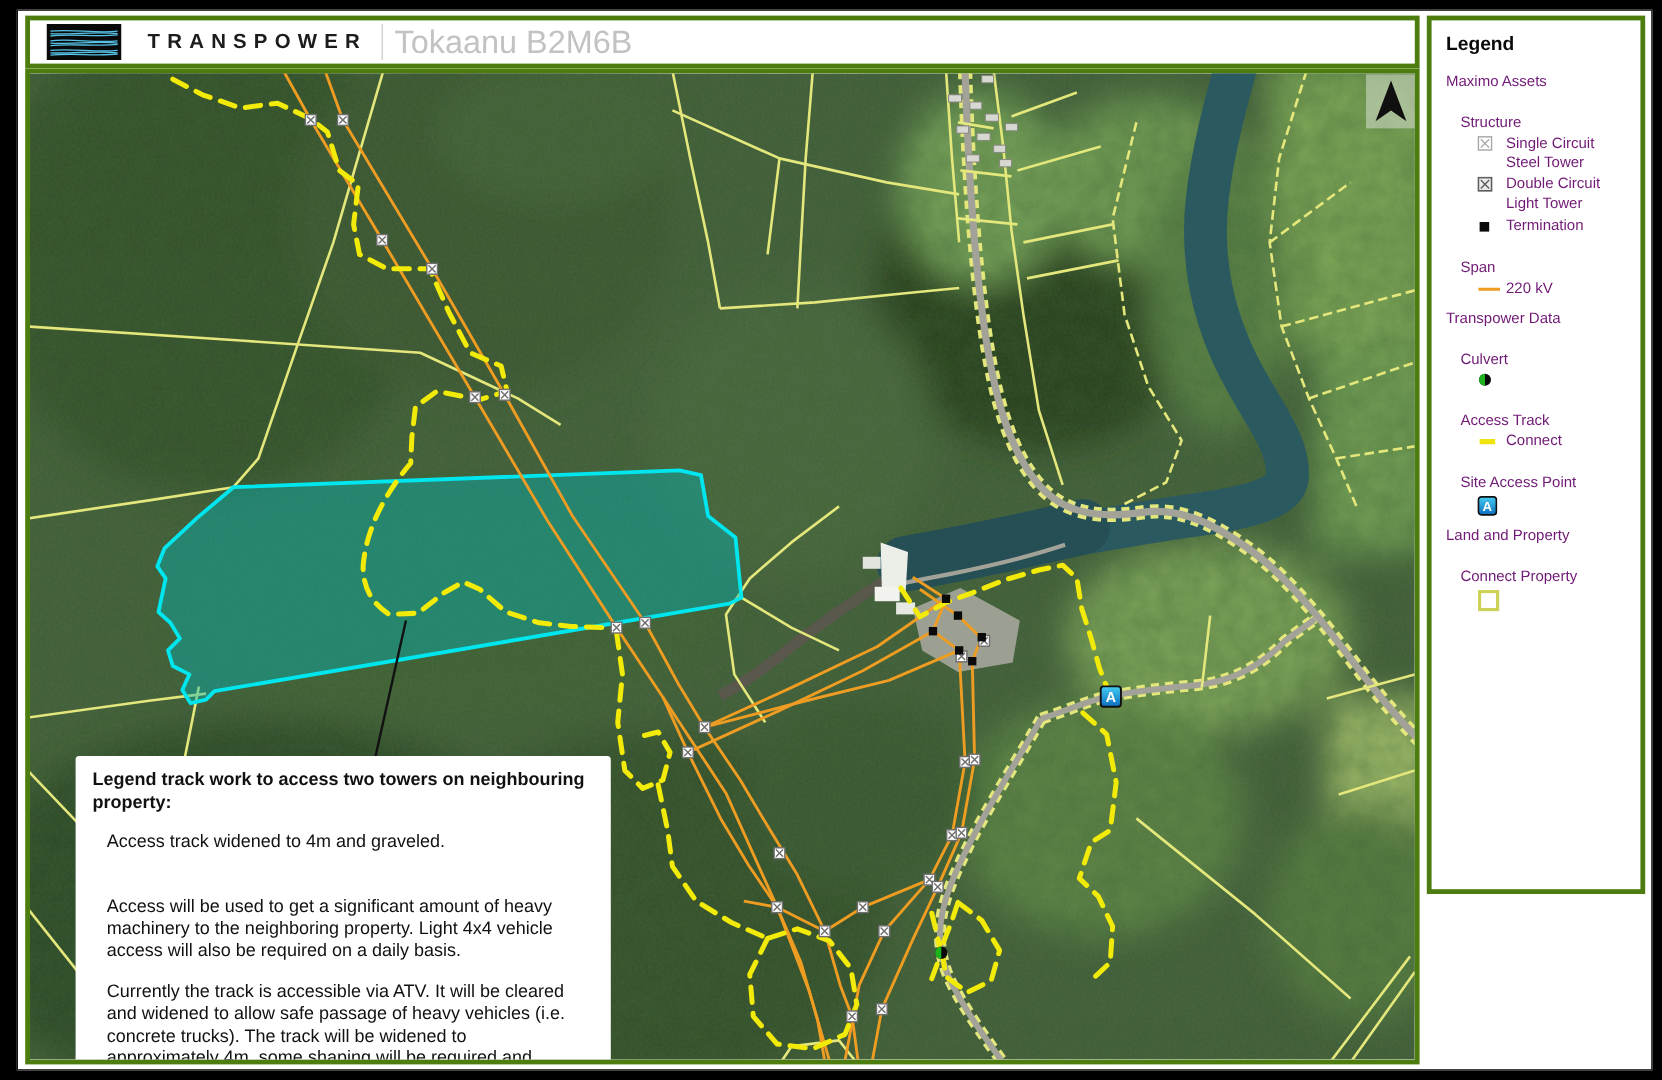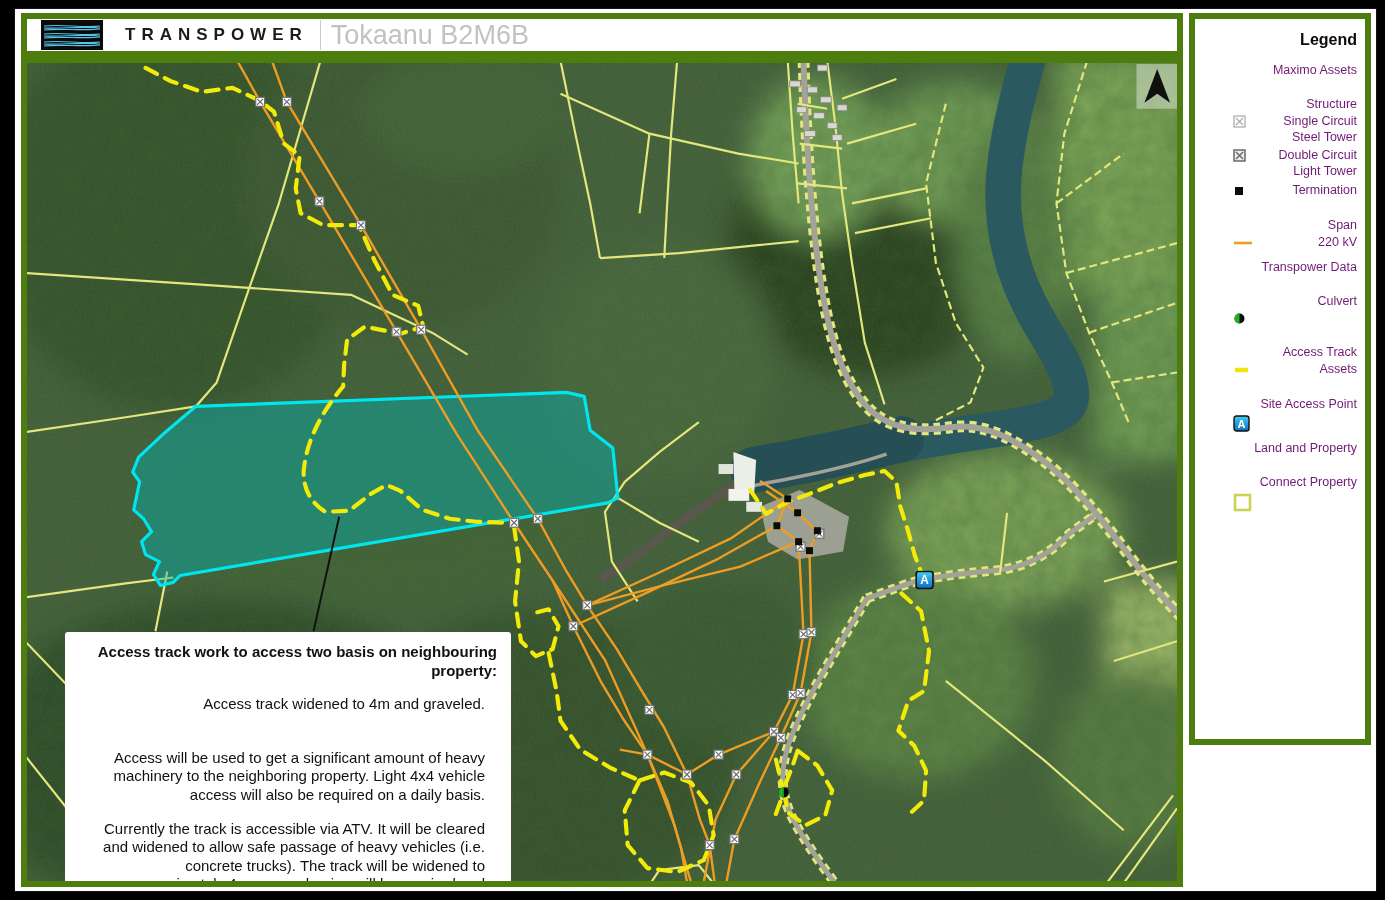--- a/index.html
+++ b/index.html
@@ -4,21 +4,21 @@
 <style>
   html,body{margin:0;padding:0;}
   body{
     width:1385px;height:900px;background:#000;position:relative;overflow:hidden;
     font-family:"Liberation Sans", sans-serif;
   }
   .page{
     position:absolute;left:14px;top:8px;width:1363px;height:884px;
     background:#fff;border:1px solid #111;box-sizing:border-box;
   }
-  .box{position:absolute;background:#fff;border:6px solid #4d7c0f;box-sizing:border-box;text-align:right;}
+  .box{position:absolute;background:#fff;border:4px solid #4d7c0f;box-sizing:border-box;}
   .header-box{left:6px;top:4px;width:1162px;height:44px;display:flex;align-items:center;}
   .map-box{left:6px;top:48px;width:1162px;height:830px;overflow:hidden;}
   .legend-box{left:1174px;top:4px;width:182px;height:732px;padding:10px 8px 0 10px;}
   .map-box svg.mapsvg{display:block;width:100%;height:100%;}
 
   
   .logo-mark{width:62px;height:30px;margin-left:14px;background:#0a0a0a;flex:0 0 auto;}
   .brand{margin-left:22px;font-size:17px;font-weight:bold;letter-spacing:6px;color:#1c1c1c;white-space:nowrap;}
   .hdr-divider{width:1px;height:30px;background:#c9c9c9;margin:0 10px 0 12px;}
   .sheet-title{font-size:27px;color:#c2c2c2;white-space:nowrap;}
@@ -290,21 +290,21 @@
         <text x="908.5" y="524" text-anchor="middle" font-family="Liberation Sans, sans-serif" font-size="12" font-weight="bold" fill="#fff">A</text>
       </g>
 
       <g>
         <rect x="1123" y="1" width="42" height="45" fill="#eef0ea" opacity="0.45"></rect>
         <polygon points="1144,6 1131,40 1144,31 1157,40" fill="#101010"></polygon>
       </g>
     </svg>
 
     <div class="annotation">
-      <p class="ann-title">Access track work to access two basis on neighbouring property:</p>
+      <p class="ann-title">Legend track work to access two towers on neighbouring property:</p>
       <p class="p1">Access track widened to 4m and graveled.</p>
       <p class="p2">Access will be used to get a significant amount of heavy machinery to the neighboring property. Light 4x4 vehicle access will also be required on a daily basis.</p>
       <p class="p3">Currently the track is accessible via ATV. It will be cleared and widened to allow safe passage of heavy vehicles (i.e. concrete trucks). The track will be widened to approximately 4m, some shaping will be required and gravel.</p>
     </div>
   </div>
 
   <div class="box legend-box">
     <div class="legend-title">Legend</div>
 
     <div class="lg-group">
@@ -366,21 +366,21 @@
         </div>
       </div>
       <div class="lg-section">
         <div class="lg-section-name">Access Track</div>
         <div class="lg-item center-ico">
           <span class="lg-ico">
             <svg width="18" height="8" viewBox="0 0 18 8">
                 <line x1="2" y1="4" x2="15" y2="4" stroke="#f0e410" stroke-width="4.5"></line>
               </svg>
           </span>
-          <span class="lg-label">Assets</span>
+          <span class="lg-label">Connect</span>
         </div>
       </div>
       <div class="lg-section">
         <div class="lg-section-name">Site Access Point</div>
         <div class="lg-item">
           <span class="lg-ico">
             <svg width="17" height="17" viewBox="0 0 17 17">
               <defs>
                   <linearGradient id="gradB" x1="0" y1="0" x2="0" y2="1">
                     <stop offset="0" stop-color="#45ccf2"></stop>

